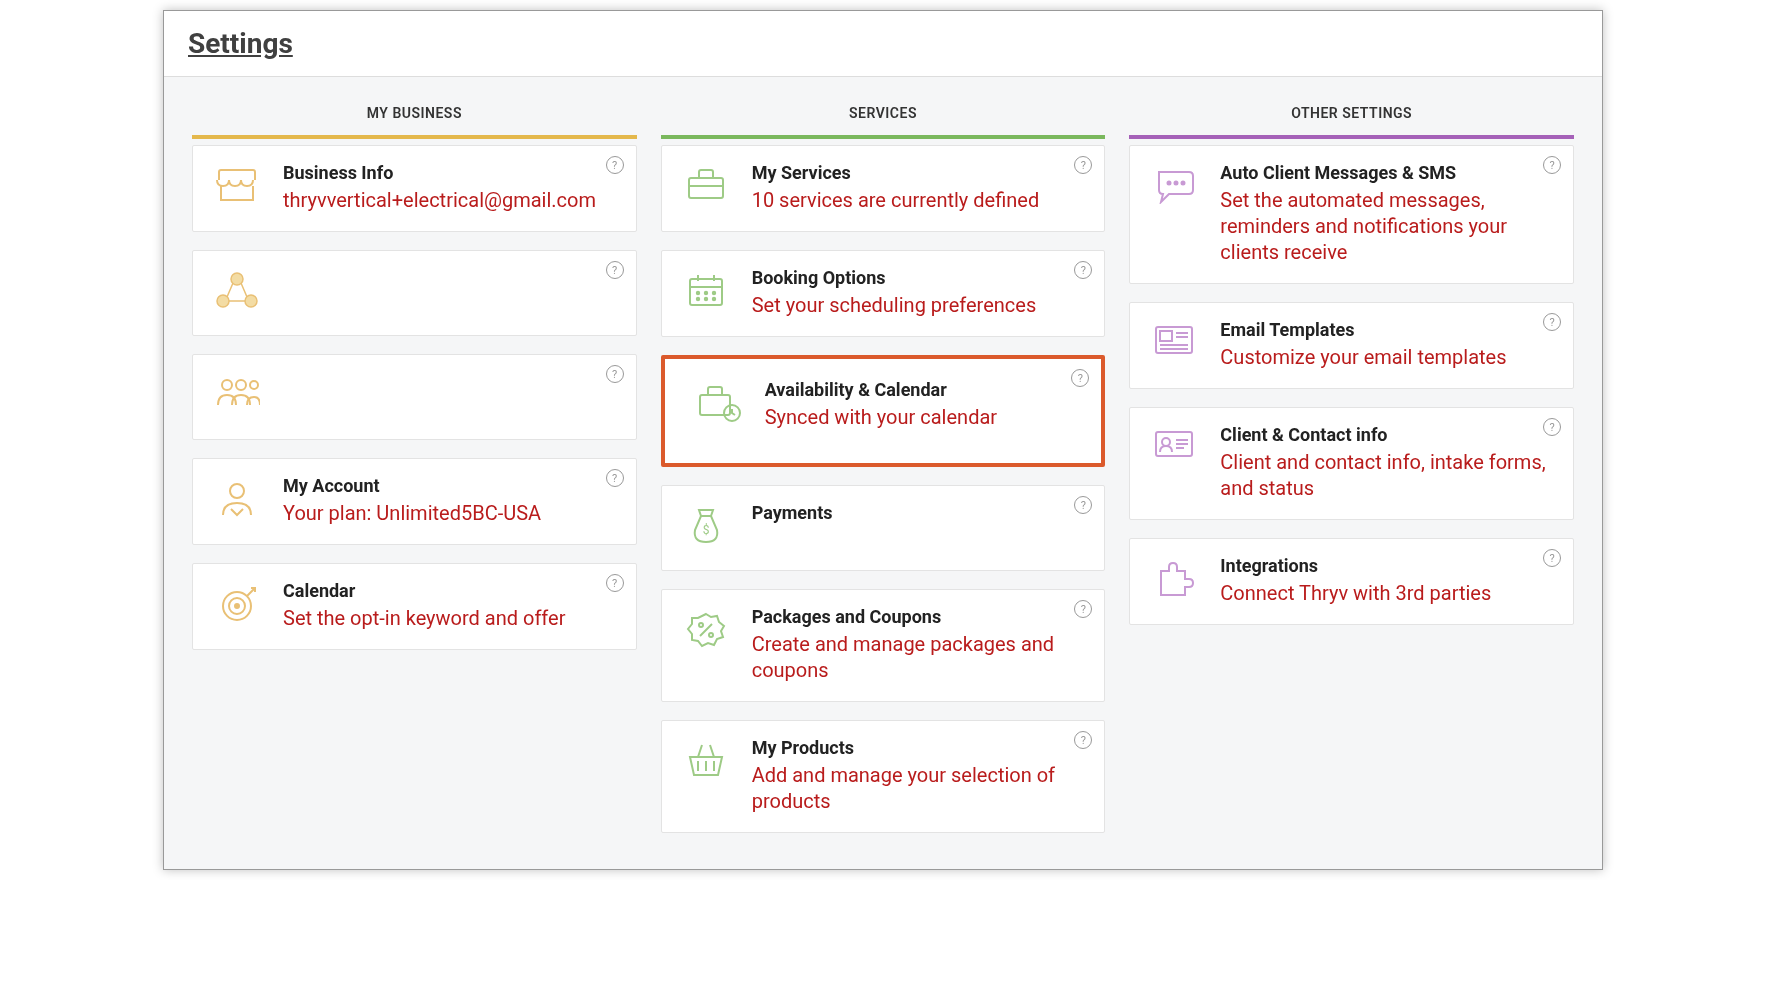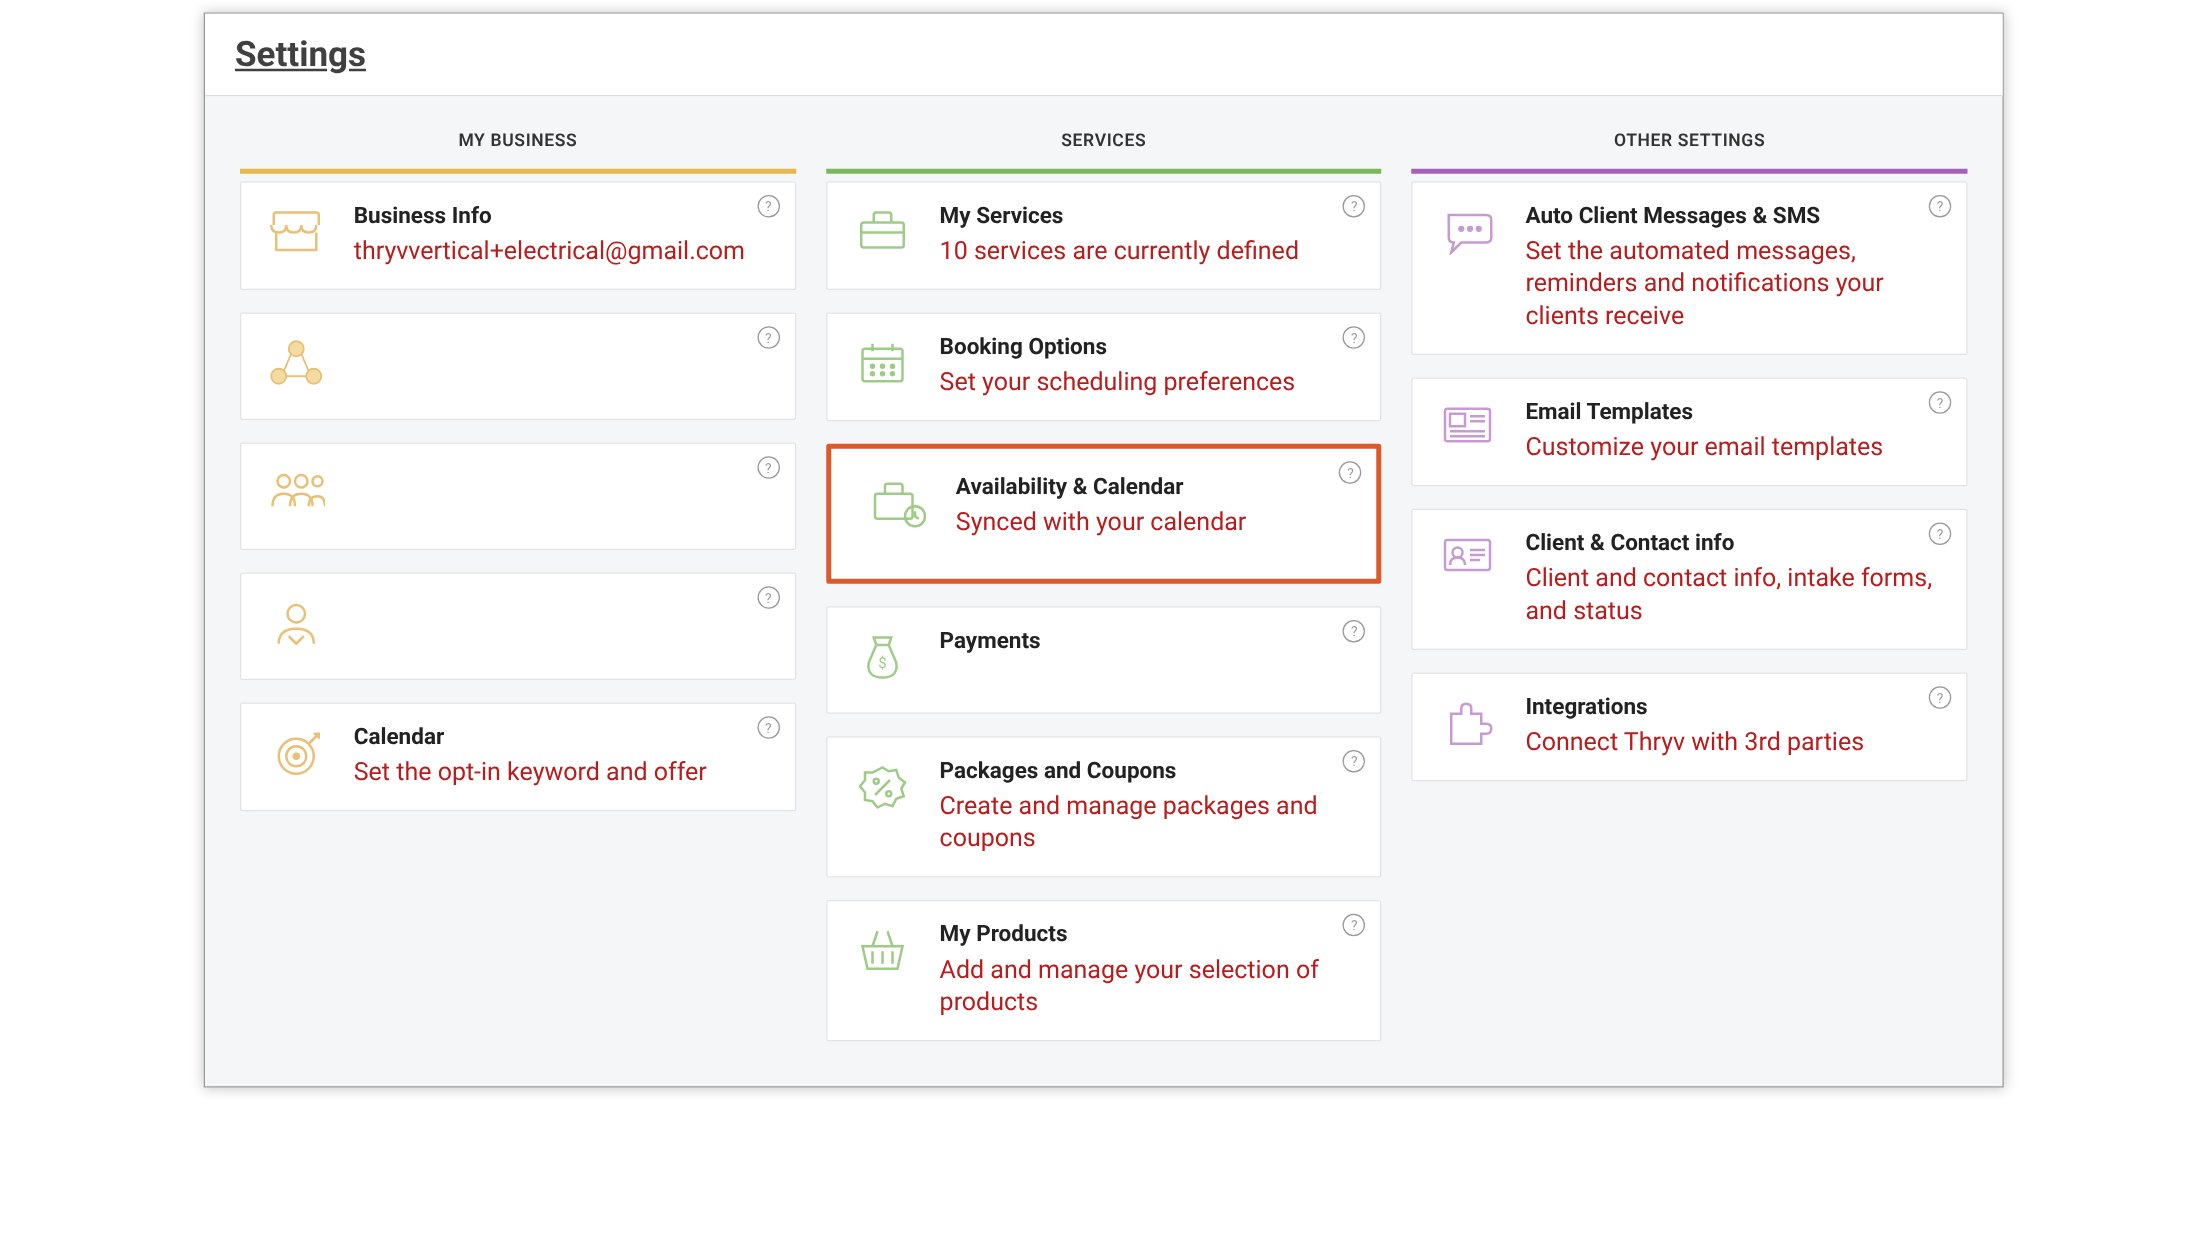--- a/index.html
+++ b/index.html
@@ -159,20 +159,24 @@
       </div>
 
       <div class="card">
         <div class="icon-wrap">
           <svg width="40" height="40" viewBox="0 0 40 40" fill="none" stroke="#e9c075" stroke-width="2">
             <circle cx="20" cy="12" r="7"></circle>
             <path d="M6 36 Q6 24 20 24 Q34 24 34 36"></path>
             <path d="M14 30 L20 36 L26 30"></path>
           </svg>
         </div>
+        <div class="card-body">
+          <div class="card-title">My Account</div>
+          <div class="card-desc">Your plan: Unlimited5BC-USA</div>
+        </div>
         <div class="help">?</div>
       </div>
 
       <div class="card">
         <div class="icon-wrap">
           <svg width="40" height="40" viewBox="0 0 40 40" fill="none" stroke="#e9c075" stroke-width="2">
             <circle cx="20" cy="22" r="14"></circle>
               <circle cx="20" cy="22" r="8"></circle>
               <circle cx="20" cy="22" r="2" fill="#e9c075"></circle>
             <path d="M30 12 L38 4 M34 4 L38 4 L38 8"></path>

